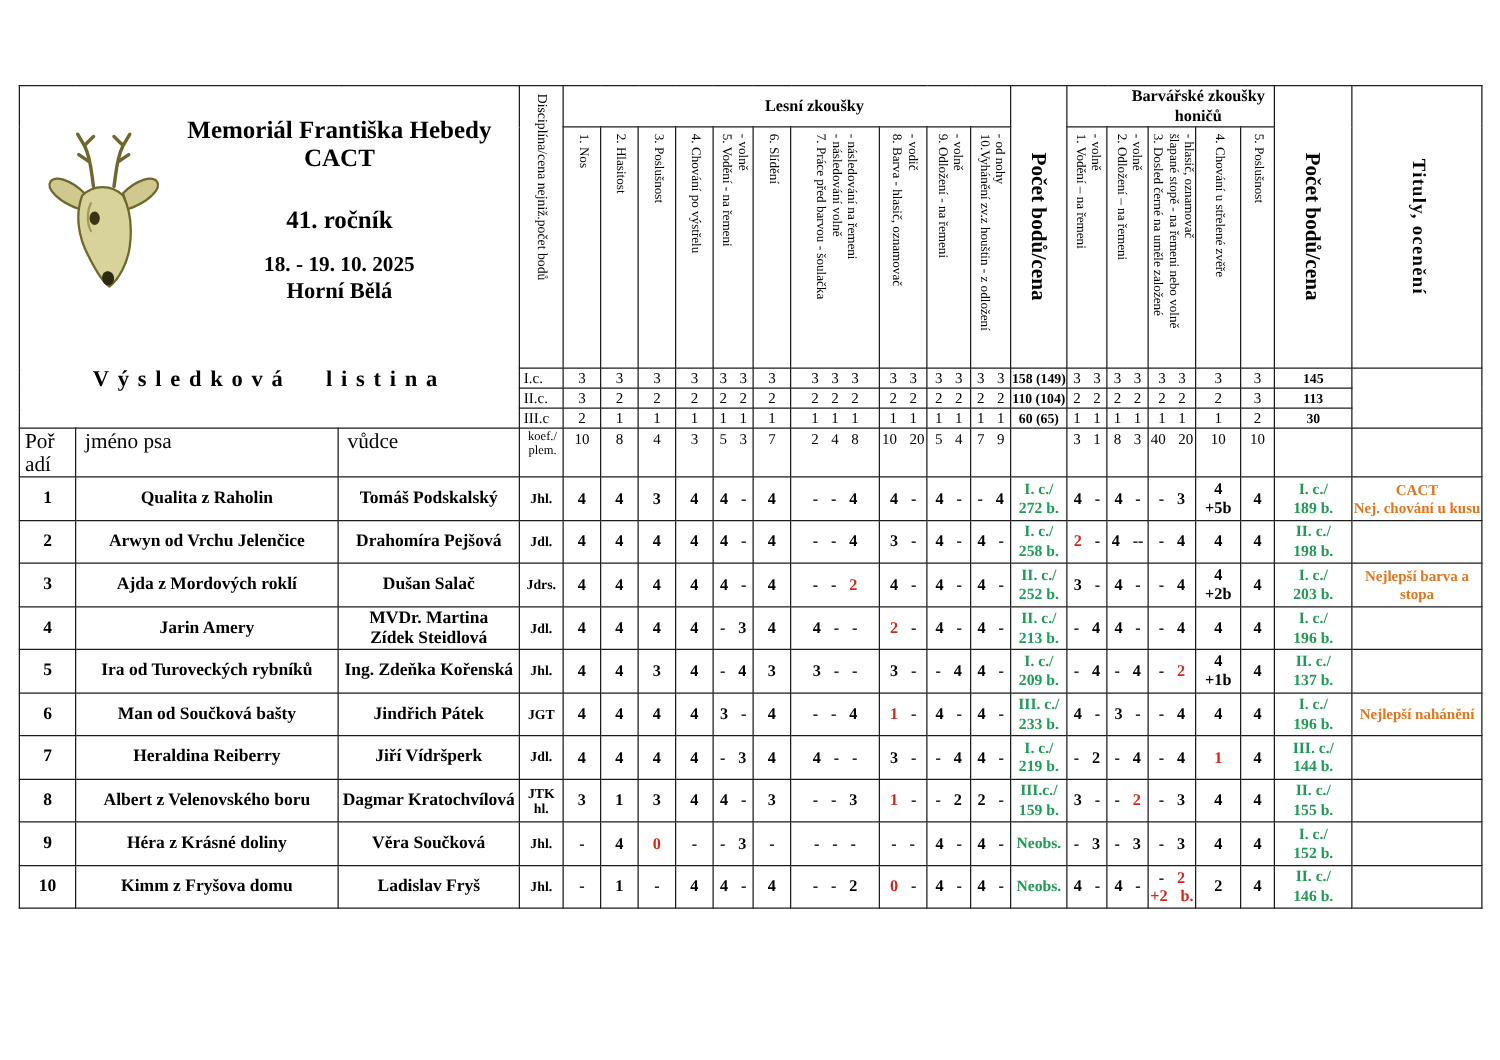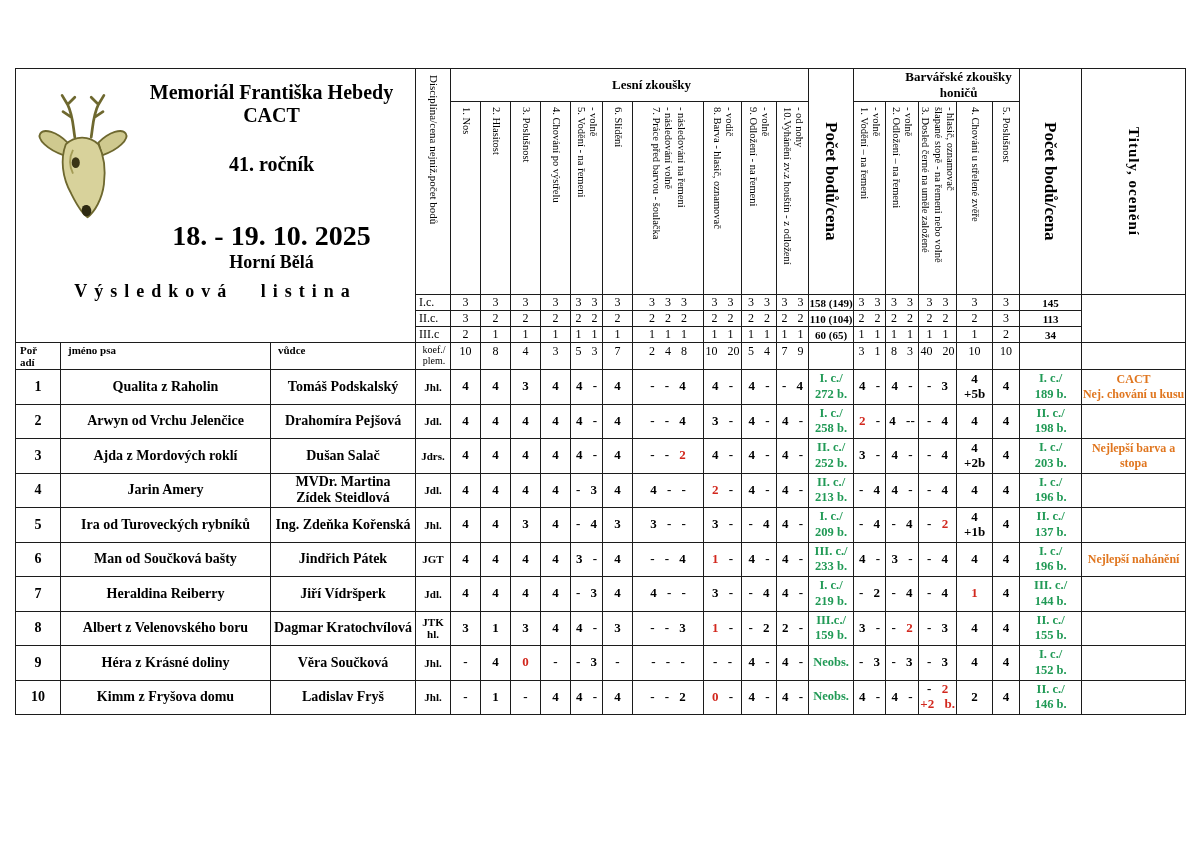--- a/index.html
+++ b/index.html
@@ -24,37 +24,37 @@
   th.points-head, th.titles-head { vertical-align:middle; }
   .vtext {
     writing-mode:vertical-lr; margin:0 auto; text-align:left;
     font-size:10.5px; line-height:1.18; padding-top:5px;
   }
   .vtext .ln { display:block; }
   th.disc-head .vtext { font-size:11px; padding-top:6px; }
   .vtext.pts { font-size:17px; font-weight:bold; padding-top:0; line-height:1; }
   .vtext.ttl { font-size:15px; font-weight:bold; letter-spacing:1px; padding-top:0; }
   
-  td.title-block { vertical-align:top; padding:0 6px; }
+  td.title-block { vertical-align:top; padding:12px 6px; }
   .title-top { display:flex; height:210px; }
   .logo { width:112px; flex:0 0 auto; padding:14px 0 0 10px; }
   .titles { flex:1 1 auto; text-align:center; font-weight:bold; }
   .event { margin-top:12px; font-size:20px; line-height:1.15; white-space:pre-line; }
   .edition { margin-top:26px; font-size:20px;text-align:center; }
-  .date { margin-top:44px; font-size:28px; }
+  .date { margin-top:14px; font-size:17px; }
   .place { font-size:18px; }
   .doc-title { font-size:18px; font-weight:bold; letter-spacing:7px; word-spacing:16px; margin-top:2px; text-align:center; }
   
   tr.grade-row { height:16px; }
   th.grade-label { text-align:left; padding-left:3px; font-size:12px; }
   td.gcell { font-size:12px; }
   td.gtotal { font-size:11px;font-weight:bold; }
   .spread { word-spacing:7px; }
   tr.koef-row { height:27px; }
-  th.colhead { font-weight:bold; font-size:11px; text-align:left; padding:1px 0 0 7px; vertical-align:top; line-height:1.1; }
+  th.colhead { font-weight:normal; font-size:17px; text-align:left; padding:1px 0 0 7px; vertical-align:top; line-height:1.1; }
   th.porad-head { padding-left:4px; }
   th.koef-label { font-size:10px; text-align:center; padding:1px 0 0 2px; vertical-align:top; line-height:1.1; }
   td.kcell { font-size:12px; vertical-align:top; padding-top:1px; }
   
   tr.result-row { height:34.5px; }
   td.r-rank { font-size:14px; font-weight:bold; }
   td.r-name { font-size:14px; font-weight:bold; line-height:1.15; }
   td.r-breed { font-size:11px; font-weight:bold; line-height:1.1; }
   td.r-score { font-size:13px; font-weight:bold; line-height:1.15; }
   td.r-result { font-size:12.5px; font-weight:bold; color:var(--green,#219a56); line-height:1.25; }
@@ -378,21 +378,21 @@
         <td class="gcell spread">
           <div class="ln">1 1</div>
         </td>
         <td class="gcell spread">
           <div class="ln">1</div>
         </td>
         <td class="gcell spread">
           <div class="ln">2</div>
         </td>
         <td class="gtotal">
-          <div class="ln">34</div>
+          <div class="ln">30</div>
         </td>
       </tr>
       <tr class="koef-row">
         <th class="colhead porad-head">
           <div class="ln">Poř</div>
           <div class="ln">adí</div>
         </th>
         <th class="colhead">
           <div class="ln">jméno psa</div>
         </th>

